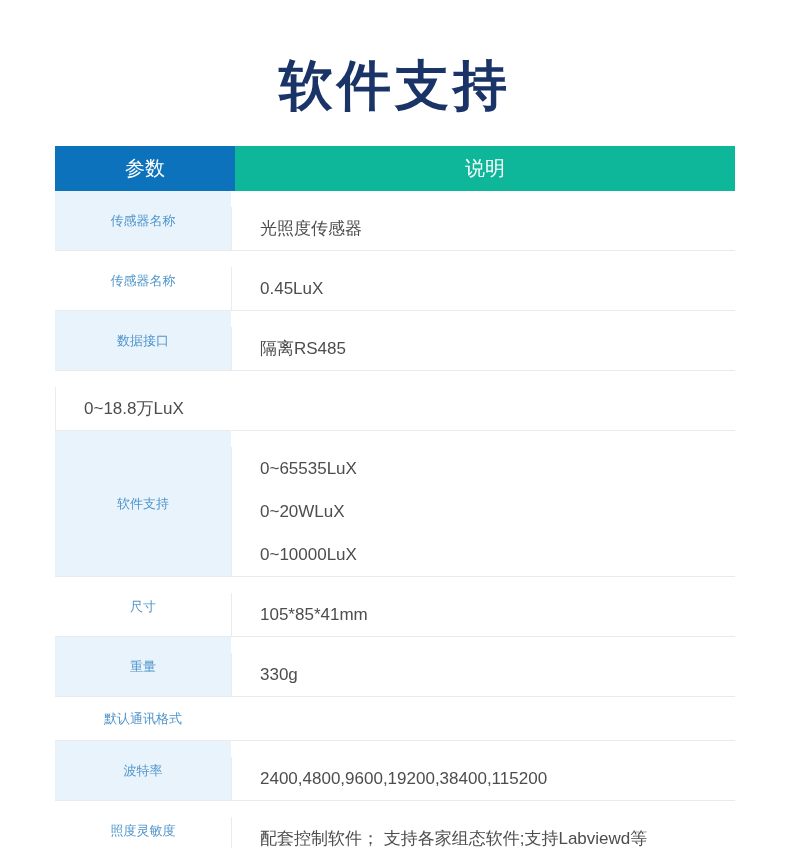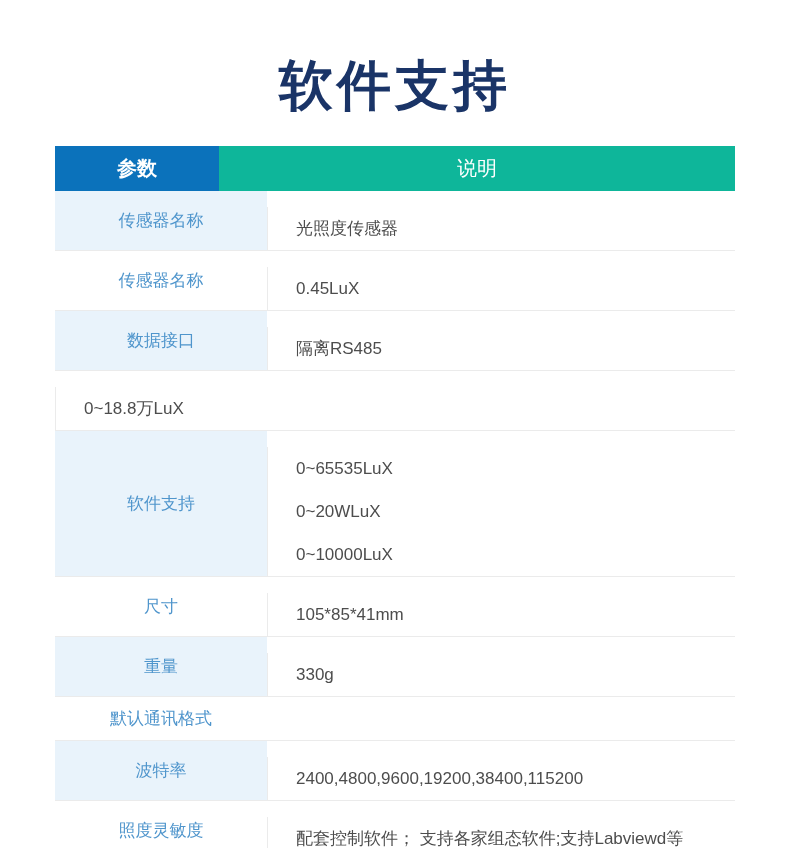--- a/index.html
+++ b/index.html
@@ -28,27 +28,27 @@
   }
   .spec-table{
     position:absolute;top:146px;left:55px;width:680px;
     background:#ffffff;
   }
   .thead{display:flex;height:45px;}
   .th{
     display:flex;align-items:center;justify-content:center;
     color:#ffffff;font-size:20px;font-weight:400;
   }
-  .th-param{width:164px;background:var(--header-param-bg);font-weight:bold;}
+  .th-param{width:180px;background:var(--header-param-bg);}
   .th-desc{flex:1;background:var(--header-desc-bg);}
   .row{display:flex;border-bottom:1px solid var(--border-color);}
   .cell-param{
-    width:212px;min-height:43px;
+    width:176px;min-height:43px;
     display:flex;align-items:center;justify-content:center;
-    color:var(--param-text);font-size:17px;
+    color:var(--param-text);font-size:13px;
     text-align:center;
   }
   .row.shaded .cell-param{background:var(--shaded-bg);}
   .cell-desc{
     flex:1;
     border-left:1px solid var(--border-color);
     padding-left:28px;
     display:flex;flex-direction:column;justify-content:center;
     color:var(--desc-text);font-size:17px;margin-top:16px;
   }

